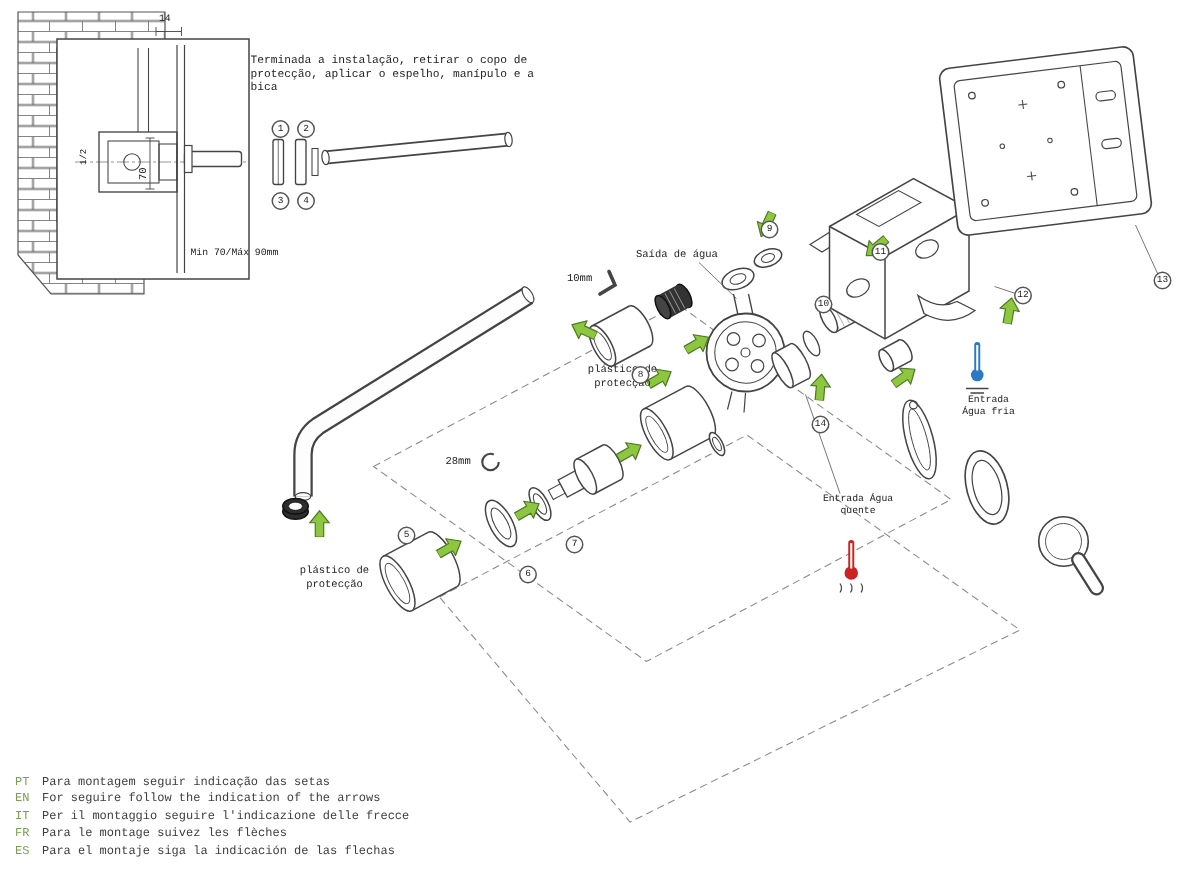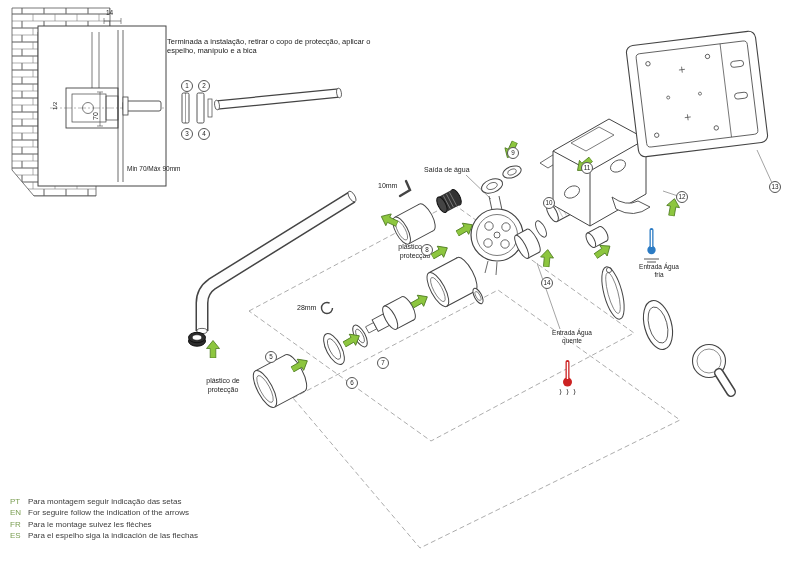--- a/index.html
+++ b/index.html
@@ -1,28 +1,28 @@
 <!DOCTYPE html>
 <html style="--arrow: #8dc63f; --lang: #7a9e52; --hot: #cc2222; --cold: #2b7bc4;"><head>
 <meta charset="utf-8">
 <style>
   html,body{margin:0;padding:0;background:#fff;}
   .stage{position:relative;width:800px;height:580px;background:#fff;overflow:hidden;
-         font-family:Liberation Sans, sans-serif;color:#222;}
+         font-family:Liberation Mono, monospace;color:#222;}
   .stage svg.art{position:absolute;left:0;top:0;}
   .lbl{position:absolute;font-size:7.5px;line-height:1.22;color:#222;}
   .lbl.center{text-align:center;}
   .rot{transform:rotate(-90deg);transform-origin:left top;}
   .arrow-shape{fill:var(--arrow,#8dc63f);stroke:#4d7a22;stroke-width:.8;}
   .hot-fill{fill:var(--hot,#cc2222);}
   .cold-fill{fill:var(--cold,#2b7bc4);}
   .marker{position:absolute;width:10px;height:10px;border:1px solid #555;border-radius:50%;
           background:#fff;font-size:6.3px;line-height:9.5px;text-align:center;color:#222;
           transform:translate(-50%,-50%);}
-  .footer{position:absolute;left:10px;top:496px;font-size:8px;line-height:11.4px;color:#3d3d3d;}
+  .footer{position:absolute;left:10px;top:516px;font-size:8px;line-height:11.4px;color:#3d3d3d;}
   .footer .lang{color:var(--lang,#7a9e52);display:inline-block;width:18px;}
 </style>
 </head>
 <body>
 
 <div class="stage">
 
 <svg class="art" width="800" height="580" viewBox="0 0 800 580">
   <defs>
     <pattern id="brick" width="22" height="14" patternUnits="userSpaceOnUse">
@@ -307,17 +307,18 @@
       <div class="marker" style="left: 549px; top: 203px;">10</div>
       <div class="marker" style="left: 587px; top: 168px;">11</div>
       <div class="marker" style="left: 682px; top: 197px;">12</div>
       <div class="marker" style="left: 775px; top: 187px;">13</div>
       <div class="marker" style="left: 547px; top: 283px;">14</div>
     </div>
 
 <div class="footer">
       <div><span class="lang">PT</span><span>Para montagem seguir indicação das setas</span></div>
       <div><span class="lang">EN</span><span>For seguire follow the indication of the arrows</span></div>
+      <div><span class="lang">IT</span><span>Per il montaggio seguire l'indicazione delle frecce</span></div>
       <div><span class="lang">FR</span><span>Para le montage suivez les flèches</span></div>
-      <div><span class="lang">ES</span><span>Para el espelho siga la indicación de las flechas</span></div>
+      <div><span class="lang">ES</span><span>Para el montaje siga la indicación de las flechas</span></div>
     </div>
 
 </div>
 
 </body></html>

